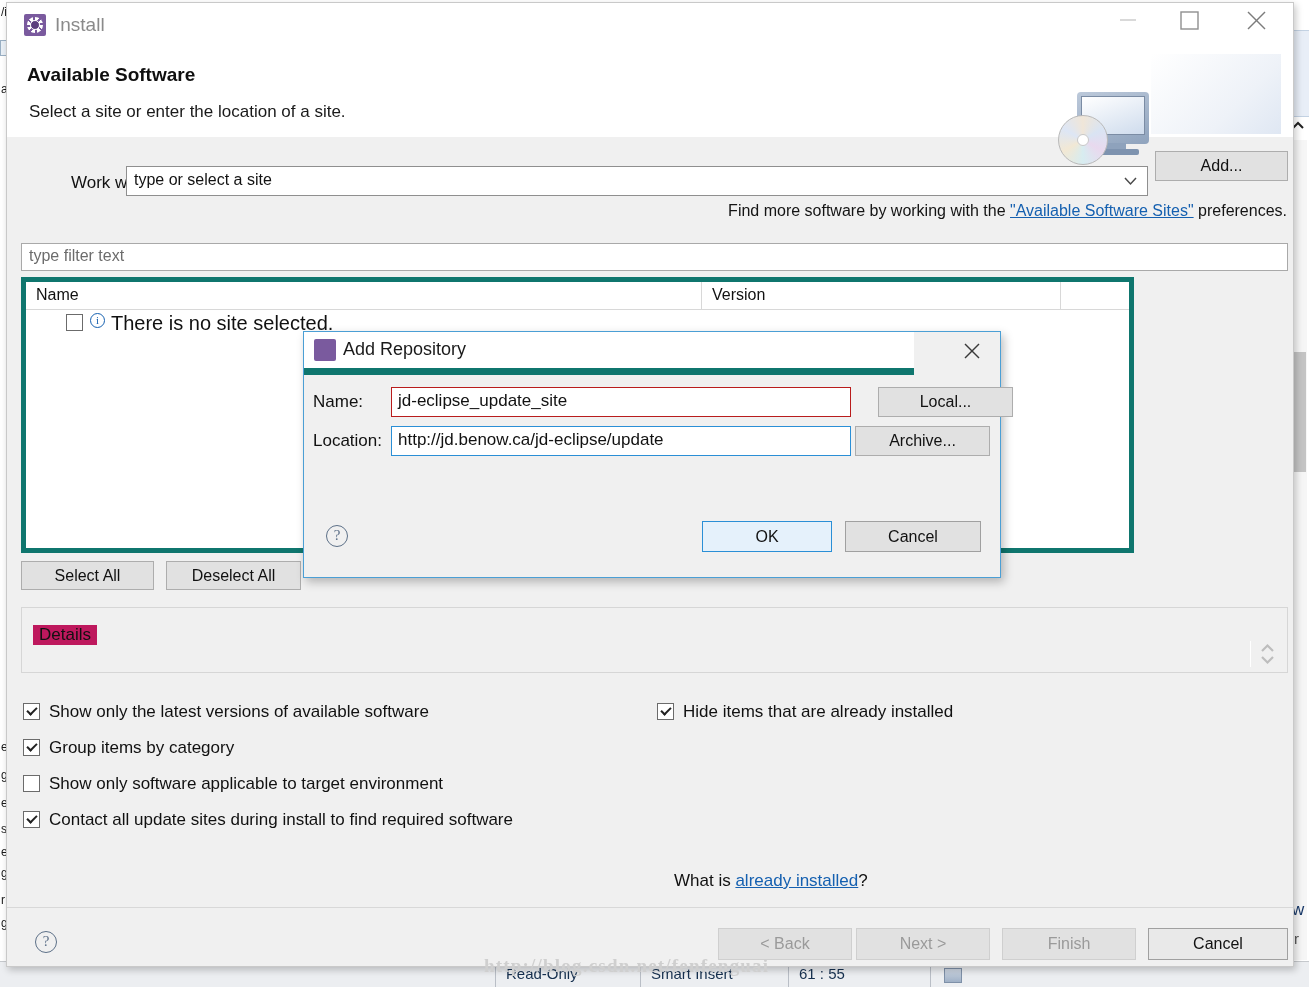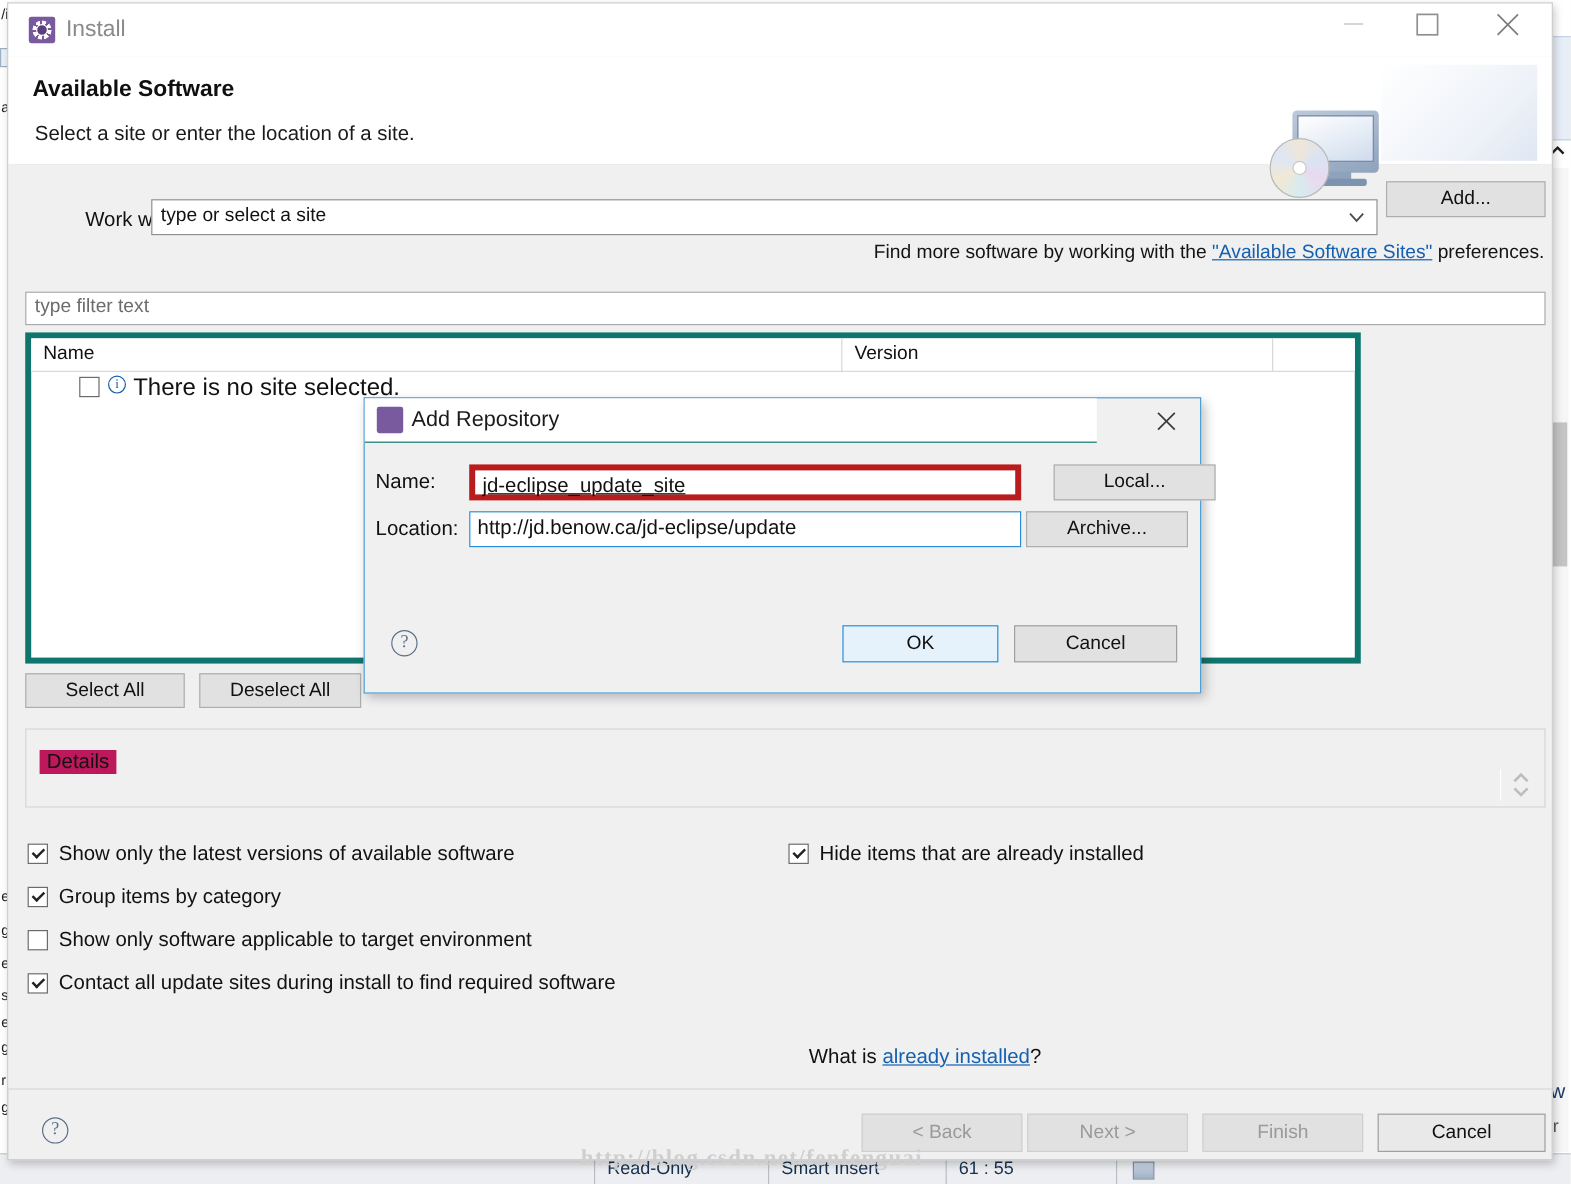--- a/index.html
+++ b/index.html
@@ -288,38 +288,38 @@
 
   
   .modal {
     position:absolute; left:303px; top:331px; width:696px; height:245px;
     background:#f0f0f0; border:1px solid #4b9fd5;
     box-shadow: 3px 4px 9px rgba(0,0,0,0.25);
     z-index:40;
   }
   .modal-title {
     position:absolute; left:0; top:0; width:610px; height:36px;
-    background:#ffffff; border-bottom:1px solid #0f766e;
+    background:#ffffff; border-bottom:7px solid #0f766e;
   }
   .modal-icon {
     position:absolute; left:10px; top:7px; width:22px; height:22px;
     background:#7a5a9e; border-radius:2px;
   }
   .modal-title-text {
     position:absolute; left:39px; top:7px; font-size:18px; color:#1a1a1a;
   }
   .modal-close {
     position:absolute; left:650px; top:3px; width:36px; height:30px; cursor:default;
   }
   .m-lbl { position:absolute; font-size:17px; color:#111; }
   .m-input {
     position:absolute; background:#ffffff; box-sizing:border-box;
     font-size:17px; color:#111; padding:3px 6px;
   }
-  .m-input.plain { border:5px solid #b91c1c;text-decoration:underline; }
+  .m-input.plain { border:1px solid #b91c1c; }
   .m-input.focus { border:1px solid #2a8fd6; }
   .btn-local   { position:absolute; left:855px; top:387px; width:135px; height:30px; }
   .btn-archive { position:absolute; left:855px; top:426px; width:135px; height:30px; }
   .help-modal { left:326px; top:525px; }
   .btn-ok {
     position:absolute; left:702px; top:521px; width:130px; height:31px;
     background:#e5f1fb; border:1px solid #2a8fd6;
   }
   .btn-cancel-modal {
     position:absolute; left:845px; top:521px; width:136px; height:31px;

